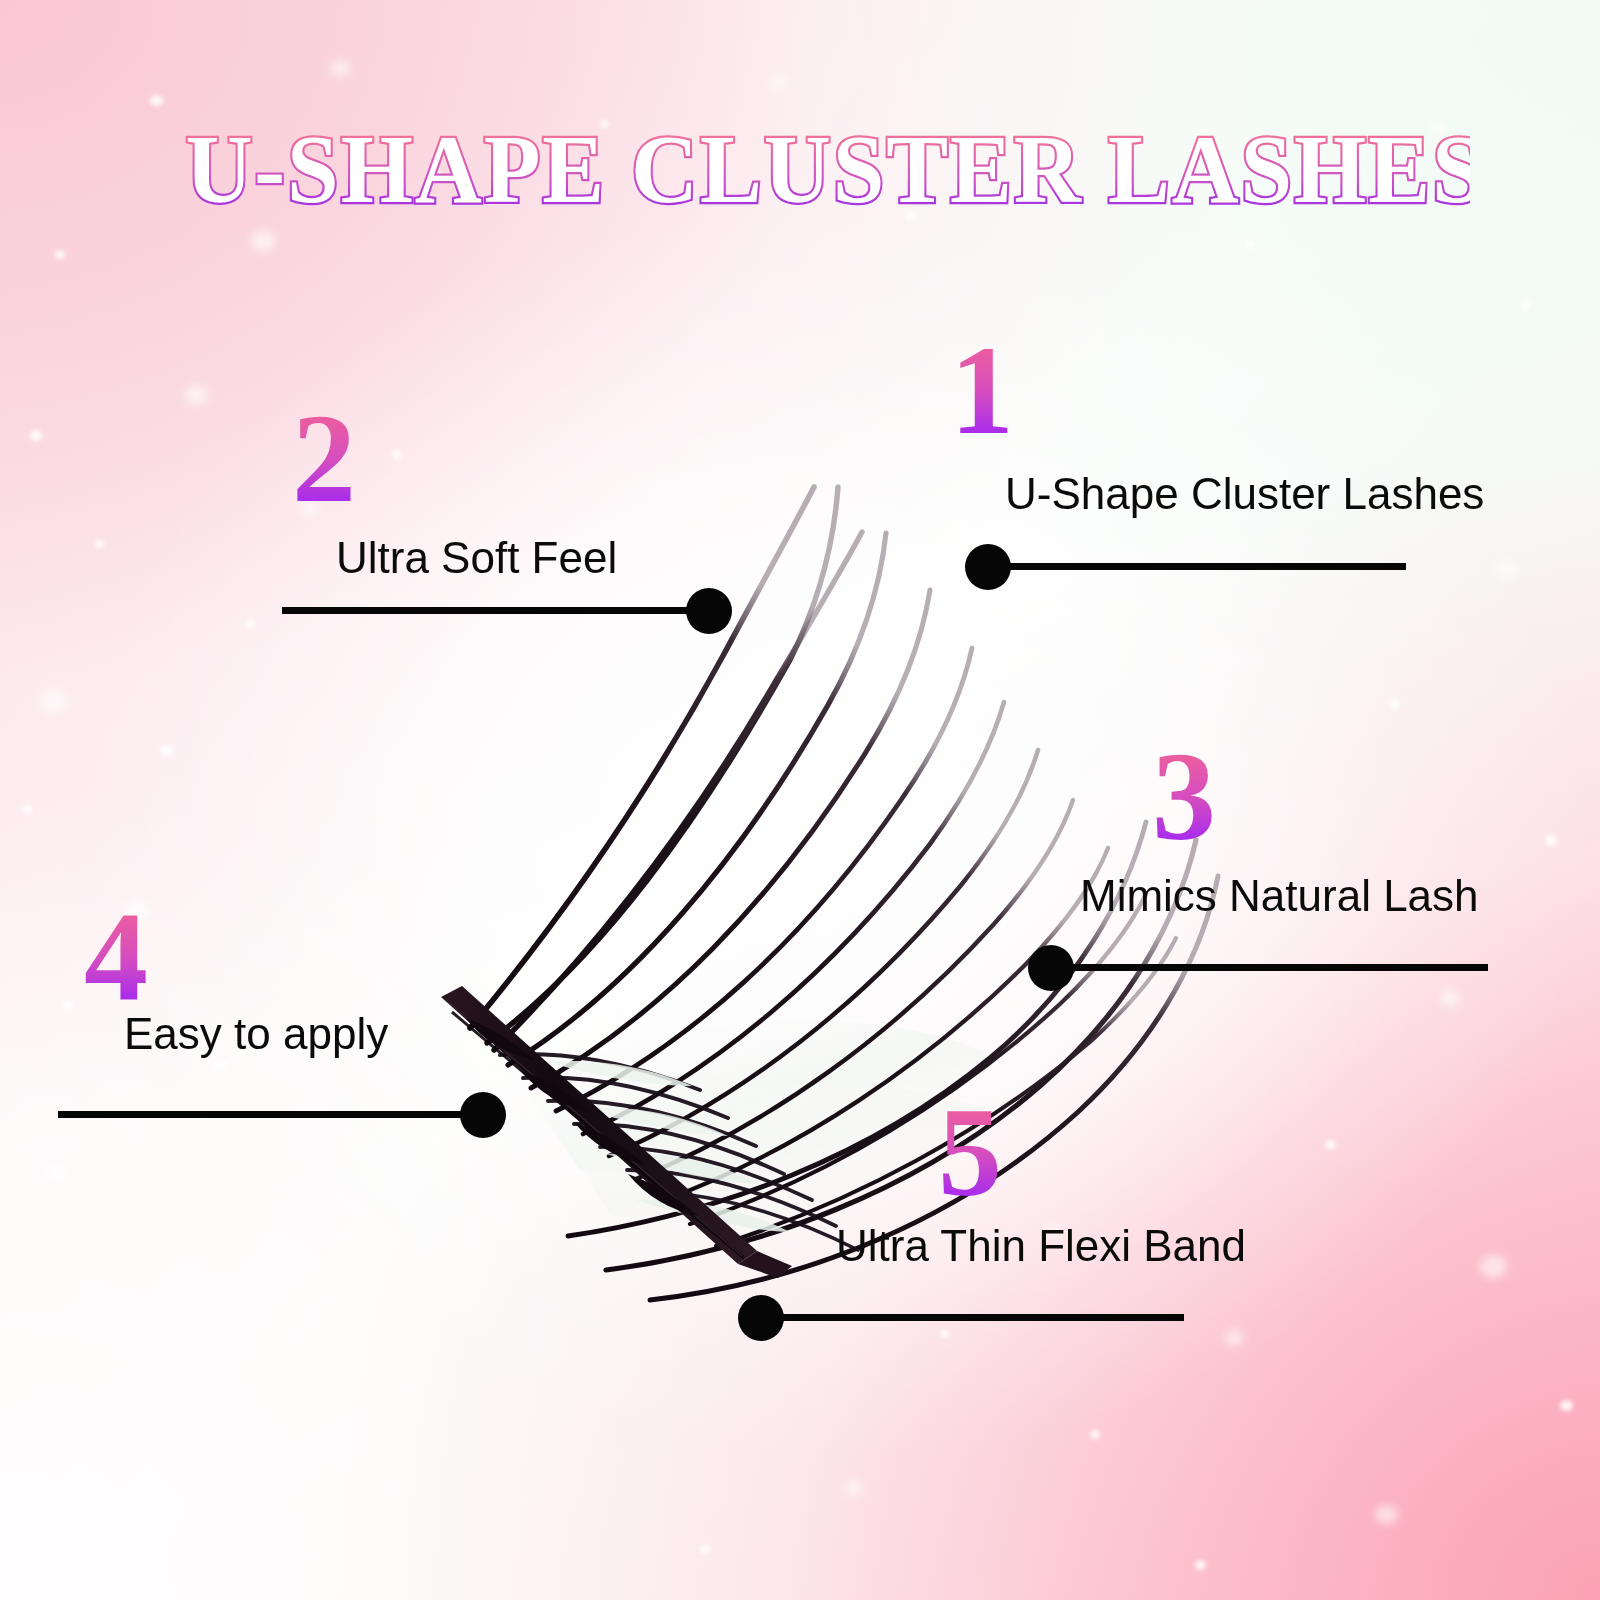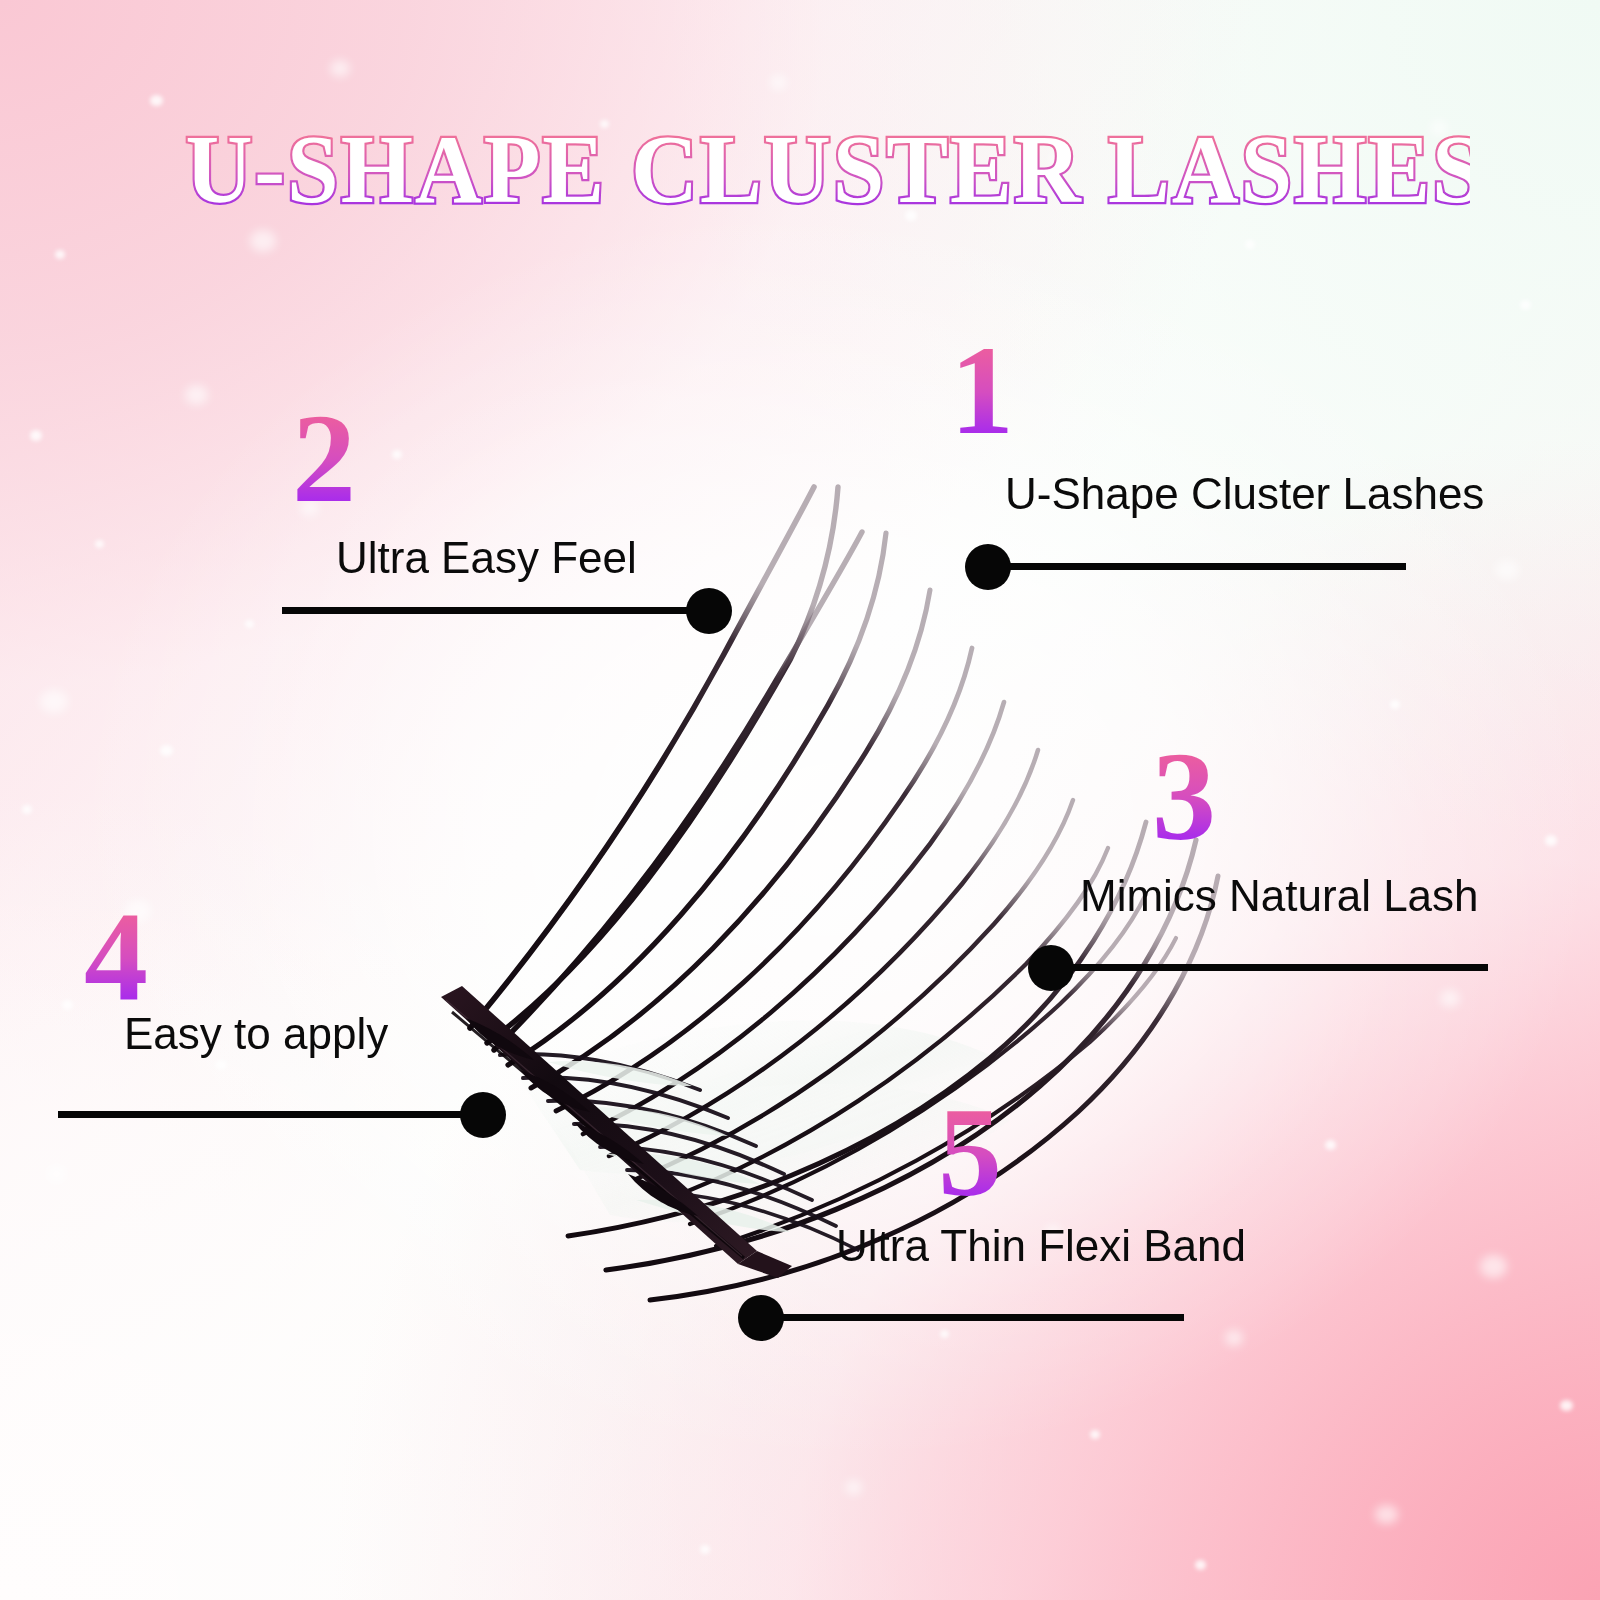--- a/index.html
+++ b/index.html
@@ -222,21 +222,21 @@
 
   <div class="callout">
     <div class="co-num" style="left:950px;top:326px;">1</div>
     <div class="co-label" style="left:1005px;top:472px;">U-Shape Cluster Lashes</div>
     <div class="co-dot" style="left:965px;top:544px;"></div>
     <div class="co-line" style="left:1008px;top:563px;width:398px;"></div>
   </div>
 
   <div class="callout">
     <div class="co-num" style="left:292px;top:394px;">2</div>
-    <div class="co-label" style="left:336px;top:536px;">Ultra Easy Feel</div>
+    <div class="co-label" style="left:336px;top:536px;">Ultra Soft Feel</div>
     <div class="co-dot" style="left:686px;top:588px;"></div>
     <div class="co-line" style="left:282px;top:607px;width:412px;"></div>
   </div>
 
   <div class="callout">
     <div class="co-num" style="left:1152px;top:732px;">3</div>
     <div class="co-label" style="left:1080px;top:874px;">Mimics Natural Lash</div>
     <div class="co-dot" style="left:1028px;top:945px;"></div>
     <div class="co-line" style="left:1070px;top:964px;width:418px;"></div>
   </div>

